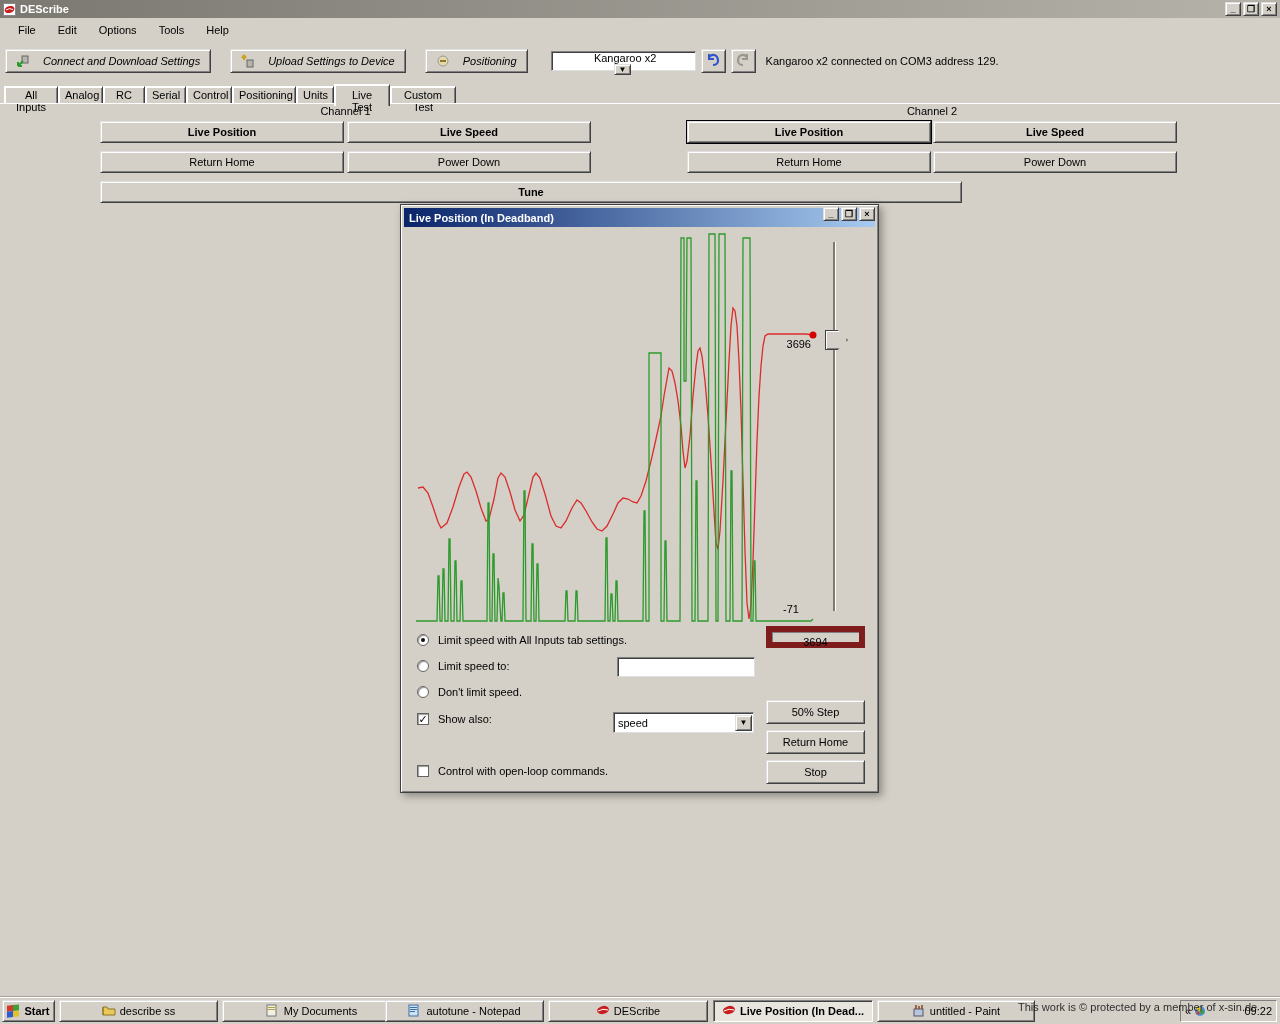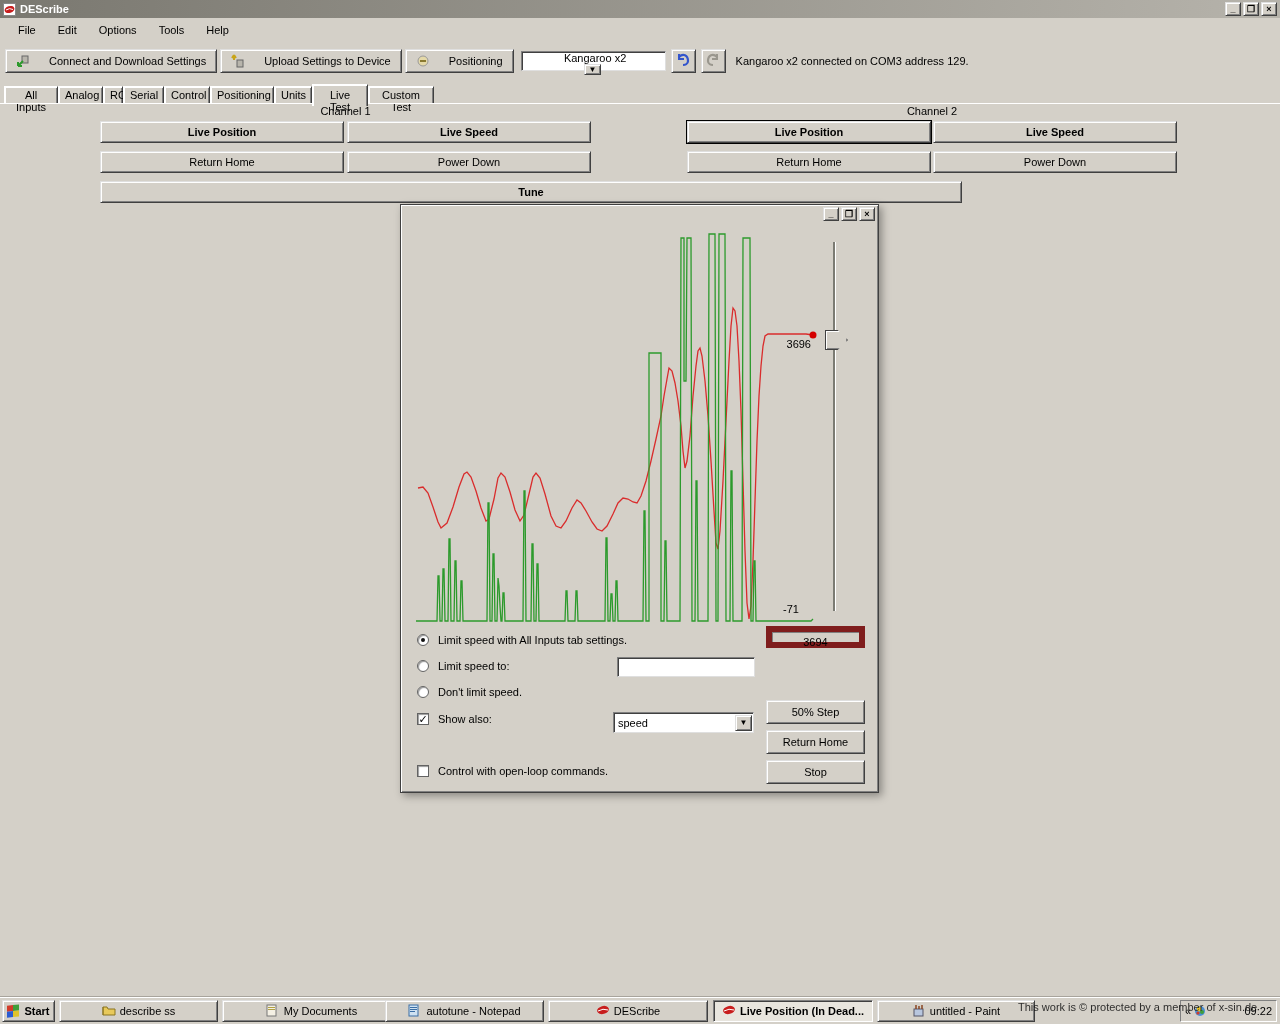--- a/index.html
+++ b/index.html
@@ -21,21 +21,21 @@
   #main-titlebar .title{color:#fff;font-weight:bold;margin-left:4px;}
   .tb-icon{width:13px;height:13px;margin-left:3px;background:#fff;border:1px solid #888;
     display:flex;align-items:center;justify-content:center;}
   .winctl{width:16px;height:14px;font-size:9px;line-height:12px;text-align:center;font-weight:bold;}
   #main-controls{right:3px;top:2px;display:flex;gap:2px;}
 
   #menubar{left:0;top:18px;width:1280px;height:24px;display:flex;align-items:center;padding-left:8px;gap:2px;}
   .menu-item{padding:3px 10px;}
 
   #toolbar{left:0;top:42px;width:1280px;height:38px;display:flex;align-items:center;padding-left:5px;}
-  .tool-btn{height:24px;padding:0 10px;margin-right:3px;display:flex;align-items:center;gap:19px;}
+  .tool-btn{height:24px;padding:0 10px;margin-right:19px;display:flex;align-items:center;gap:13px;font-style:italic;}
   .ticon{width:14px;height:14px;display:inline-block;}
   #device-combo{width:145px;height:20px;background:#fff;border:1px solid;
     border-color:#808080 #dfdfdf #dfdfdf #808080;box-shadow:inset 1px 1px 0 #404040;
     display:flex;align-items:center;margin-left:4px;flex-direction:column;}
   #device-combo .val{flex:1;padding-left:4px;}
   .combo-arrow{width:17px;height:16px;margin-right:1px;font-size:8px;}
   .smallbtn{width:25px;height:24px;margin-left:5px;}
   #toolbar-status{margin-left:10px;}
 
   
@@ -171,21 +171,21 @@
           <path d="M12 1 L12 6 L7 6" stroke="#9a978e" stroke-width="2" fill="none"></path>
         </svg>
     </span>
   </div>
   <span id="toolbar-status">Kangaroo x2 connected on COM3 address 129.</span>
 </div>
 
 <div class="abs" id="tabstrip">
   <span class="tab" style="width:54px">All Inputs</span>
   <span class="tab" style="width:45px">Analog</span>
-  <span class="tab" style="width:20px;text-align:right">RC</span>
+  <span class="tab" style="width:42px;text-align:center">RC</span>
   <span class="tab" style="width:41px">Serial</span>
   <span class="tab" style="width:46px">Control</span>
   <span class="tab" style="width:64px">Positioning</span>
   <span class="tab" style="width:38px">Units</span>
   <span class="tab selected" style="width:56px">Live Test</span>
   <span class="tab" style="width:66px">Custom Test</span>
 </div>
 <div class="abs" id="content-panel"></div>
 
 <div class="abs channel-label" style="left:100px;width:491px;">Channel 1</div>
@@ -197,20 +197,23 @@
 <div class="abs btn chan-btn" style="left:347px;top:151px;width:244px;">Power Down</div>
 
 <div class="abs btn chan-btn bold default" style="left:687px;top:121px;width:244px;">Live Position</div>
 <div class="abs btn chan-btn bold" style="left:933px;top:121px;width:244px;">Live Speed</div>
 <div class="abs btn chan-btn" style="left:687px;top:151px;width:244px;">Return Home</div>
 <div class="abs btn chan-btn" style="left:933px;top:151px;width:244px;">Power Down</div>
 
 <div class="abs btn chan-btn" style="left:100px;top:181px;width:862px;font-weight:bold;">Tune</div>
 
 <div class="abs" id="dialog">
+  <div class="abs" id="dialog-titlebar">
+    <span class="dtitle">Live Position (In Deadband)</span>
+  </div>
   <div id="dialog-controls">
     <span class="winctl raised">_</span>
     <span class="winctl raised">❐</span>
     <span class="winctl raised">×</span>
   </div>
 
   <svg class="abs" id="chart-svg" width="412" height="398" viewBox="0 0 412 398">
       <polyline points="12,257 17,256 22,262 27,276 32,291 35,297 41,292 47,276 53,256 58,243 61,241 65,246 70,260 75,277 80,290 83,288 88,268 92,247 95,242 99,246 104,261 109,279 114,290 118,284 123,263 127,246 130,242 134,247 139,263 145,285 150,295 155,297 160,290 166,277 171,269 175,272 180,280 186,291 191,298 196,300 201,295 207,283 212,272 217,267 222,268 227,271 231,272 235,265 240,250 245,230 250,208 255,185 258,165 261,148 263,137 266,140 269,152 272,170 275,195 277,220 279,237 281,230 284,205 287,165 290,135 292,120 294,117 296,125 299,150 302,185 305,230 308,280 310,312 312,318 314,300 317,250 320,190 323,130 325,95 327,77 329,80 331,95 333,130 335,180 337,250 339,320 341,372 343,388 345,375 347,330 349,270 351,210 353,165 355,135 357,115 359,105 362,103 370,103 385,103 400,103 407,104" fill="none" stroke="#d92c2c" stroke-width="1.3"></polyline>
       <polyline points="10,390 31,390 32,345 33,345 34,390 36,390 37,338 38,338 39,390 42,390 43,308 44,308 45,390 48,390 49,330 50,330 51,390 54,390 55,350 56,350 57,390 81,390 82,272 83,272 84,390 86,390 87,323 88,323 89,390 91,390 92,347 93,355 94,375 95,390 96,390 97,362 98,362 99,390 117,390 118,260 119,260 120,390 125,390 126,313 127,313 128,390 130,390 131,333 132,333 133,390 159,390 160,360 161,360 162,390 169,390 170,360 171,360 172,390 199,390 200,307 201,307 202,390 204,390 205,363 206,363 207,390 209,390 210,350 211,350 212,390 237,390 238,280 239,280 240,390 243,390 243,122 255,122 255,390 258,390 259,310 260,310 261,390 274,390 275,7 278,7 278,150 280,150 281,7 285,7 286,390 289,390 290,250 291,250 292,390 302,390 303,3 309,3 310,390 312,390 313,3 319,3 320,390 324,390 325,240 326,240 327,390 336,390 337,7 344,7 345,390 347,390 348,330 349,330 350,390 405,390 407,388" fill="none" stroke="#2c9a2c" stroke-width="1.3"></polyline>
       <circle cx="407" cy="104" r="3.5" fill="#d40000"></circle>

